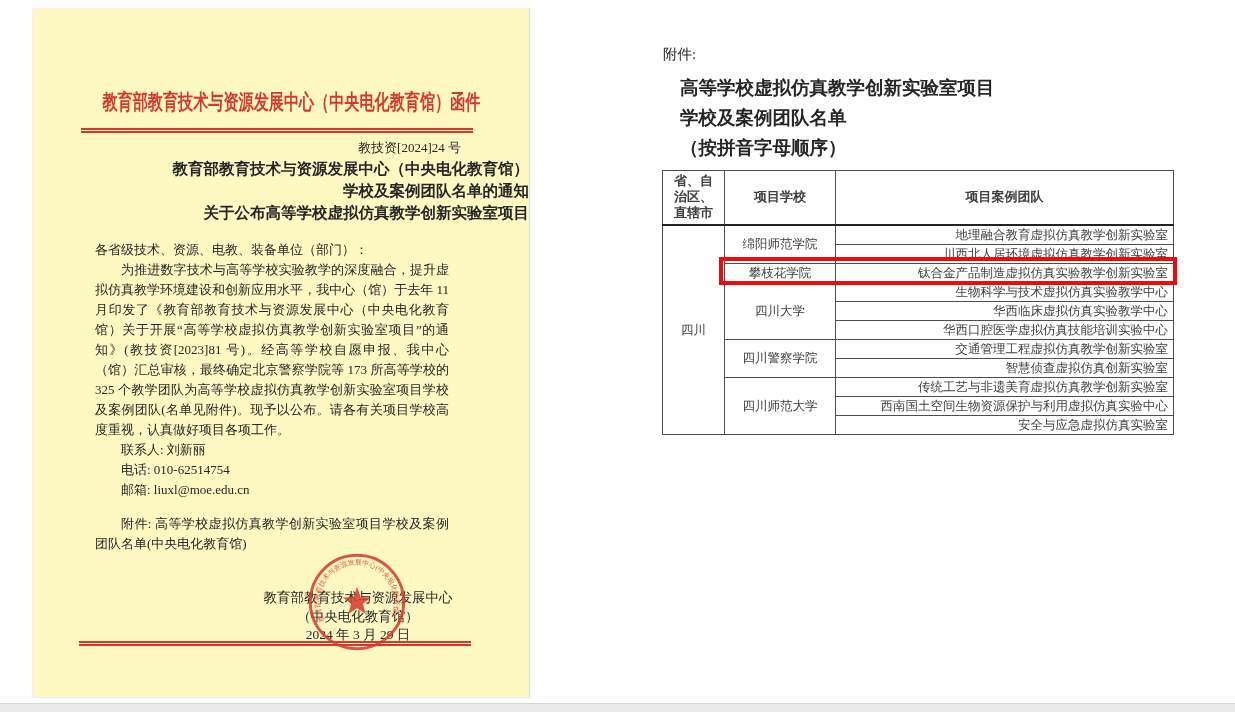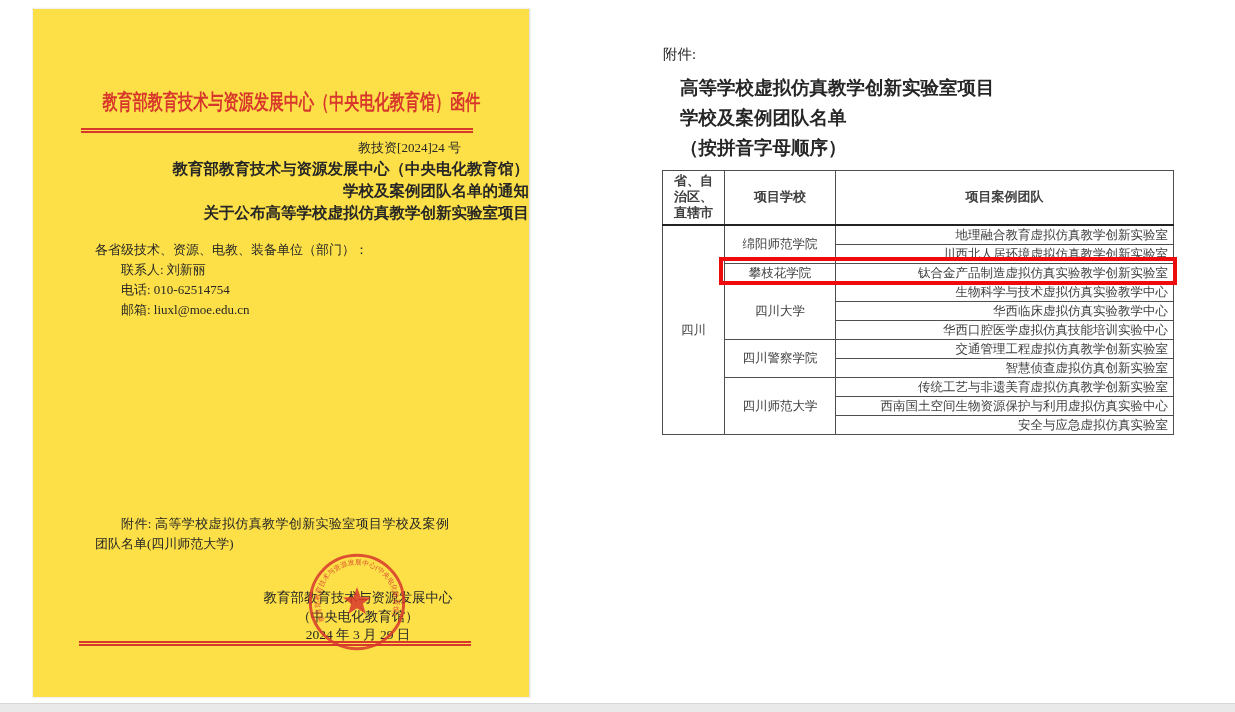--- a/index.html
+++ b/index.html
@@ -10,21 +10,21 @@
   }
   *{box-sizing:border-box;}
   html,body{margin:0;padding:0;background:#ffffff;}
   .stage{
     position:relative;width:1235px;height:712px;background:#ffffff;overflow:hidden;
     font-family:"Liberation Serif","DejaVu Serif",serif;color:var(--ink);
   }
   
   .page-left{
     position:absolute;left:32px;top:8px;width:498px;height:690px;
-    background:#fde047;border:1px solid #f1f1f3;border-right:1px solid #e0e0e4;
+    background:#fef9c3;border:1px solid #f1f1f3;border-right:1px solid #e0e0e4;
     box-shadow:1px 0 2px rgba(0,0,0,.05);
   }
   .masthead{
     position:absolute;top:79px;left:0;width:100%;text-align:center;white-space:nowrap;
     font-size:21px;font-weight:bold;color:var(--doc-red);
     transform:scaleX(.72);transform-origin:center;
   }
   .rule-double{
     position:absolute;height:5px;border-top:2px solid var(--doc-red);
     border-bottom:2px solid var(--doc-red);
@@ -92,26 +92,27 @@
     <div class="doc-number">教技资[2024]24 号</div>
 
     <div class="doc-title">
         <div>教育部教育技术与资源发展中心（中央电化教育馆）</div>
         <div>学校及案例团队名单的通知</div>
         <div>关于公布高等学校虚拟仿真教学创新实验室项目</div>
       </div>
 
     <div class="body-block">
       <div>各省级技术、资源、电教、装备单位（部门）：</div>
+      <div class="indent">为推进数字技术与高等学校实验教学的深度融合，提升虚拟仿真教学环境建设和创新应用水平，我中心（馆）于去年 11 月印发了《教育部教育技术与资源发展中心（中央电化教育馆）关于开展“高等学校虚拟仿真教学创新实验室项目”的通知》(教技资[2023]81 号)。经高等学校自愿申报、我中心（馆）汇总审核，最终确定北京警察学院等 173 所高等学校的 325 个教学团队为高等学校虚拟仿真教学创新实验室项目学校及案例团队(名单见附件)。现予以公布。请各有关项目学校高度重视，认真做好项目各项工作。</div>
       <div class="indent">联系人: 刘新丽</div>
       <div class="indent">电话: 010-62514754</div>
       <div class="indent">邮箱: liuxl@moe.edu.cn</div>
     </div>
 
-    <div class="att-note">附件: 高等学校虚拟仿真教学创新实验室项目学校及案例团队名单(四川师范大学)</div>
+    <div class="att-note">附件: 高等学校虚拟仿真教学创新实验室项目学校及案例团队名单(中央电化教育馆)</div>
 
     <div class="sign-block">
         <div>教育部教育技术与资源发展中心</div>
         <div>（中央电化教育馆）</div>
         <div>2024 年 3 月 29 日</div>
       </div>
 
     <svg class="seal" viewBox="0 0 120 120">
       <defs>
         <path id="sealArc" d="M 25.4 80 A 40 40 0 1 1 94.6 80" fill="none"></path>

